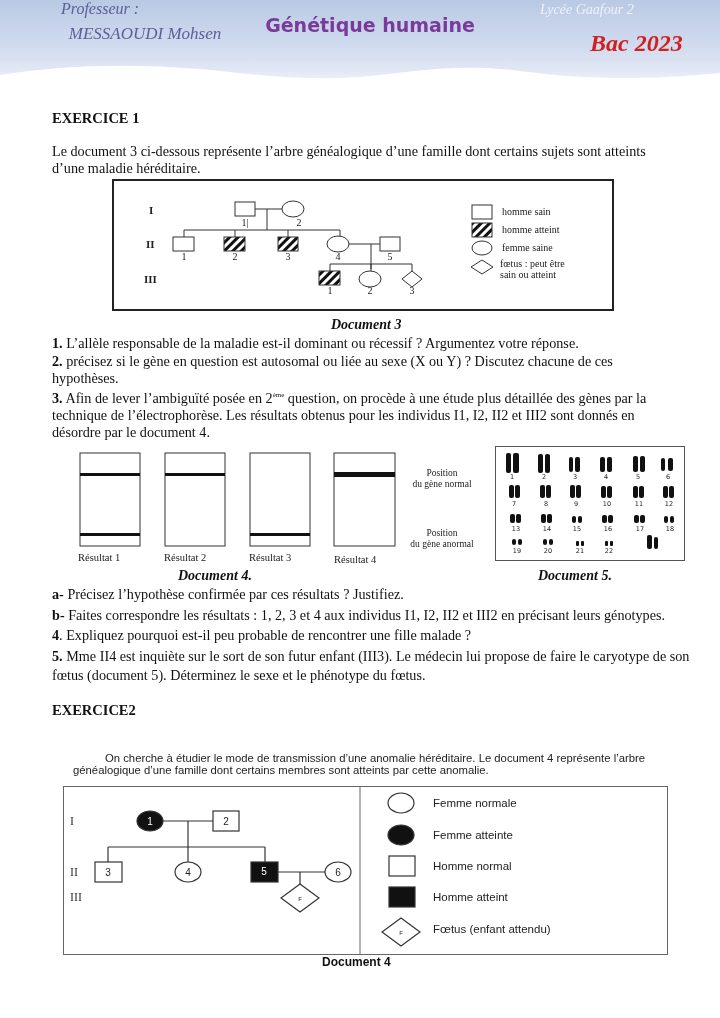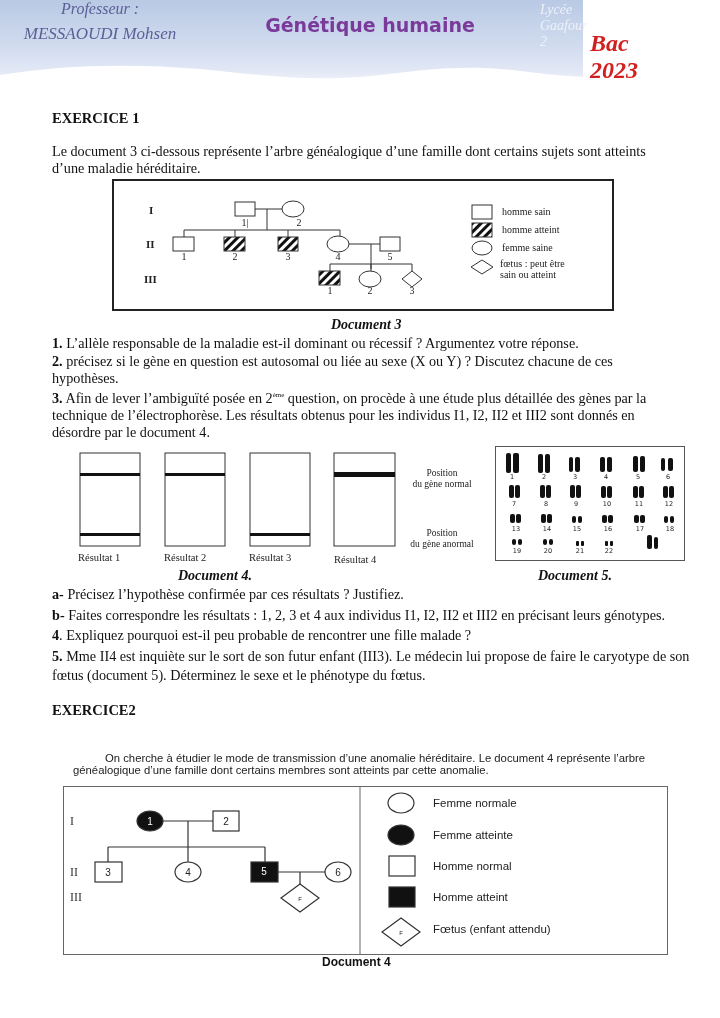--- a/index.html
+++ b/index.html
@@ -1,24 +1,24 @@
 <!DOCTYPE html>
 <html><head>
 <meta charset="utf-8">
 <style>
   html,body{margin:0;padding:0;}
   body{width:720px;height:1018px;background:#ffffff;position:relative;overflow:hidden;
        font-family:"Liberation Serif","DejaVu Serif",serif;color:#111;}
-  .header{position:absolute;left:0;top:0;width:583px;height:95px;
+  .header{position:absolute;left:0;top:0;width:720px;height:95px;
           background:linear-gradient(180deg,#b9c9e4 0%,#cfdaee 45%,#e2e8f5 75%,#ffffff 100%);}
   .header svg.wave{position:absolute;left:0;top:55px;}
   .prof{position:absolute;left:0;width:200px;text-align:center;font-style:italic;
         color:#5b5f96;font-family:"Liberation Serif",serif;}
   .prof.l1{top:0px;font-size:16px;}
-  .prof.l2{top:24px;font-size:17px;}
+  .prof.l2{top:24px;font-size:17px;padding-left:45px;}
   .title{position:absolute;left:240px;width:260px;top:14px;text-align:center;
          font-family:"DejaVu Sans",sans-serif;font-weight:bold;font-size:19px;color:#7a3a9a;}
   .lycee{position:absolute;left:540px;top:2px;font-size:14px;font-style:italic;color:#eef1f8;}
   .bac{position:absolute;left:590px;top:30px;font-style:italic;font-weight:bold;font-size:24px;color:#d22020;}
 
   .txt{position:absolute;left:52px;width:640px;font-size:14.2px;line-height:17px;}
   .txt b{font-weight:bold;}
   .h{position:absolute;left:52px;font-weight:bold;font-size:14.5px;}
   .cap{position:absolute;font-weight:bold;font-style:italic;font-size:14px;}
   sup{font-size:7px;vertical-align:6px;margin-top:18px;}

